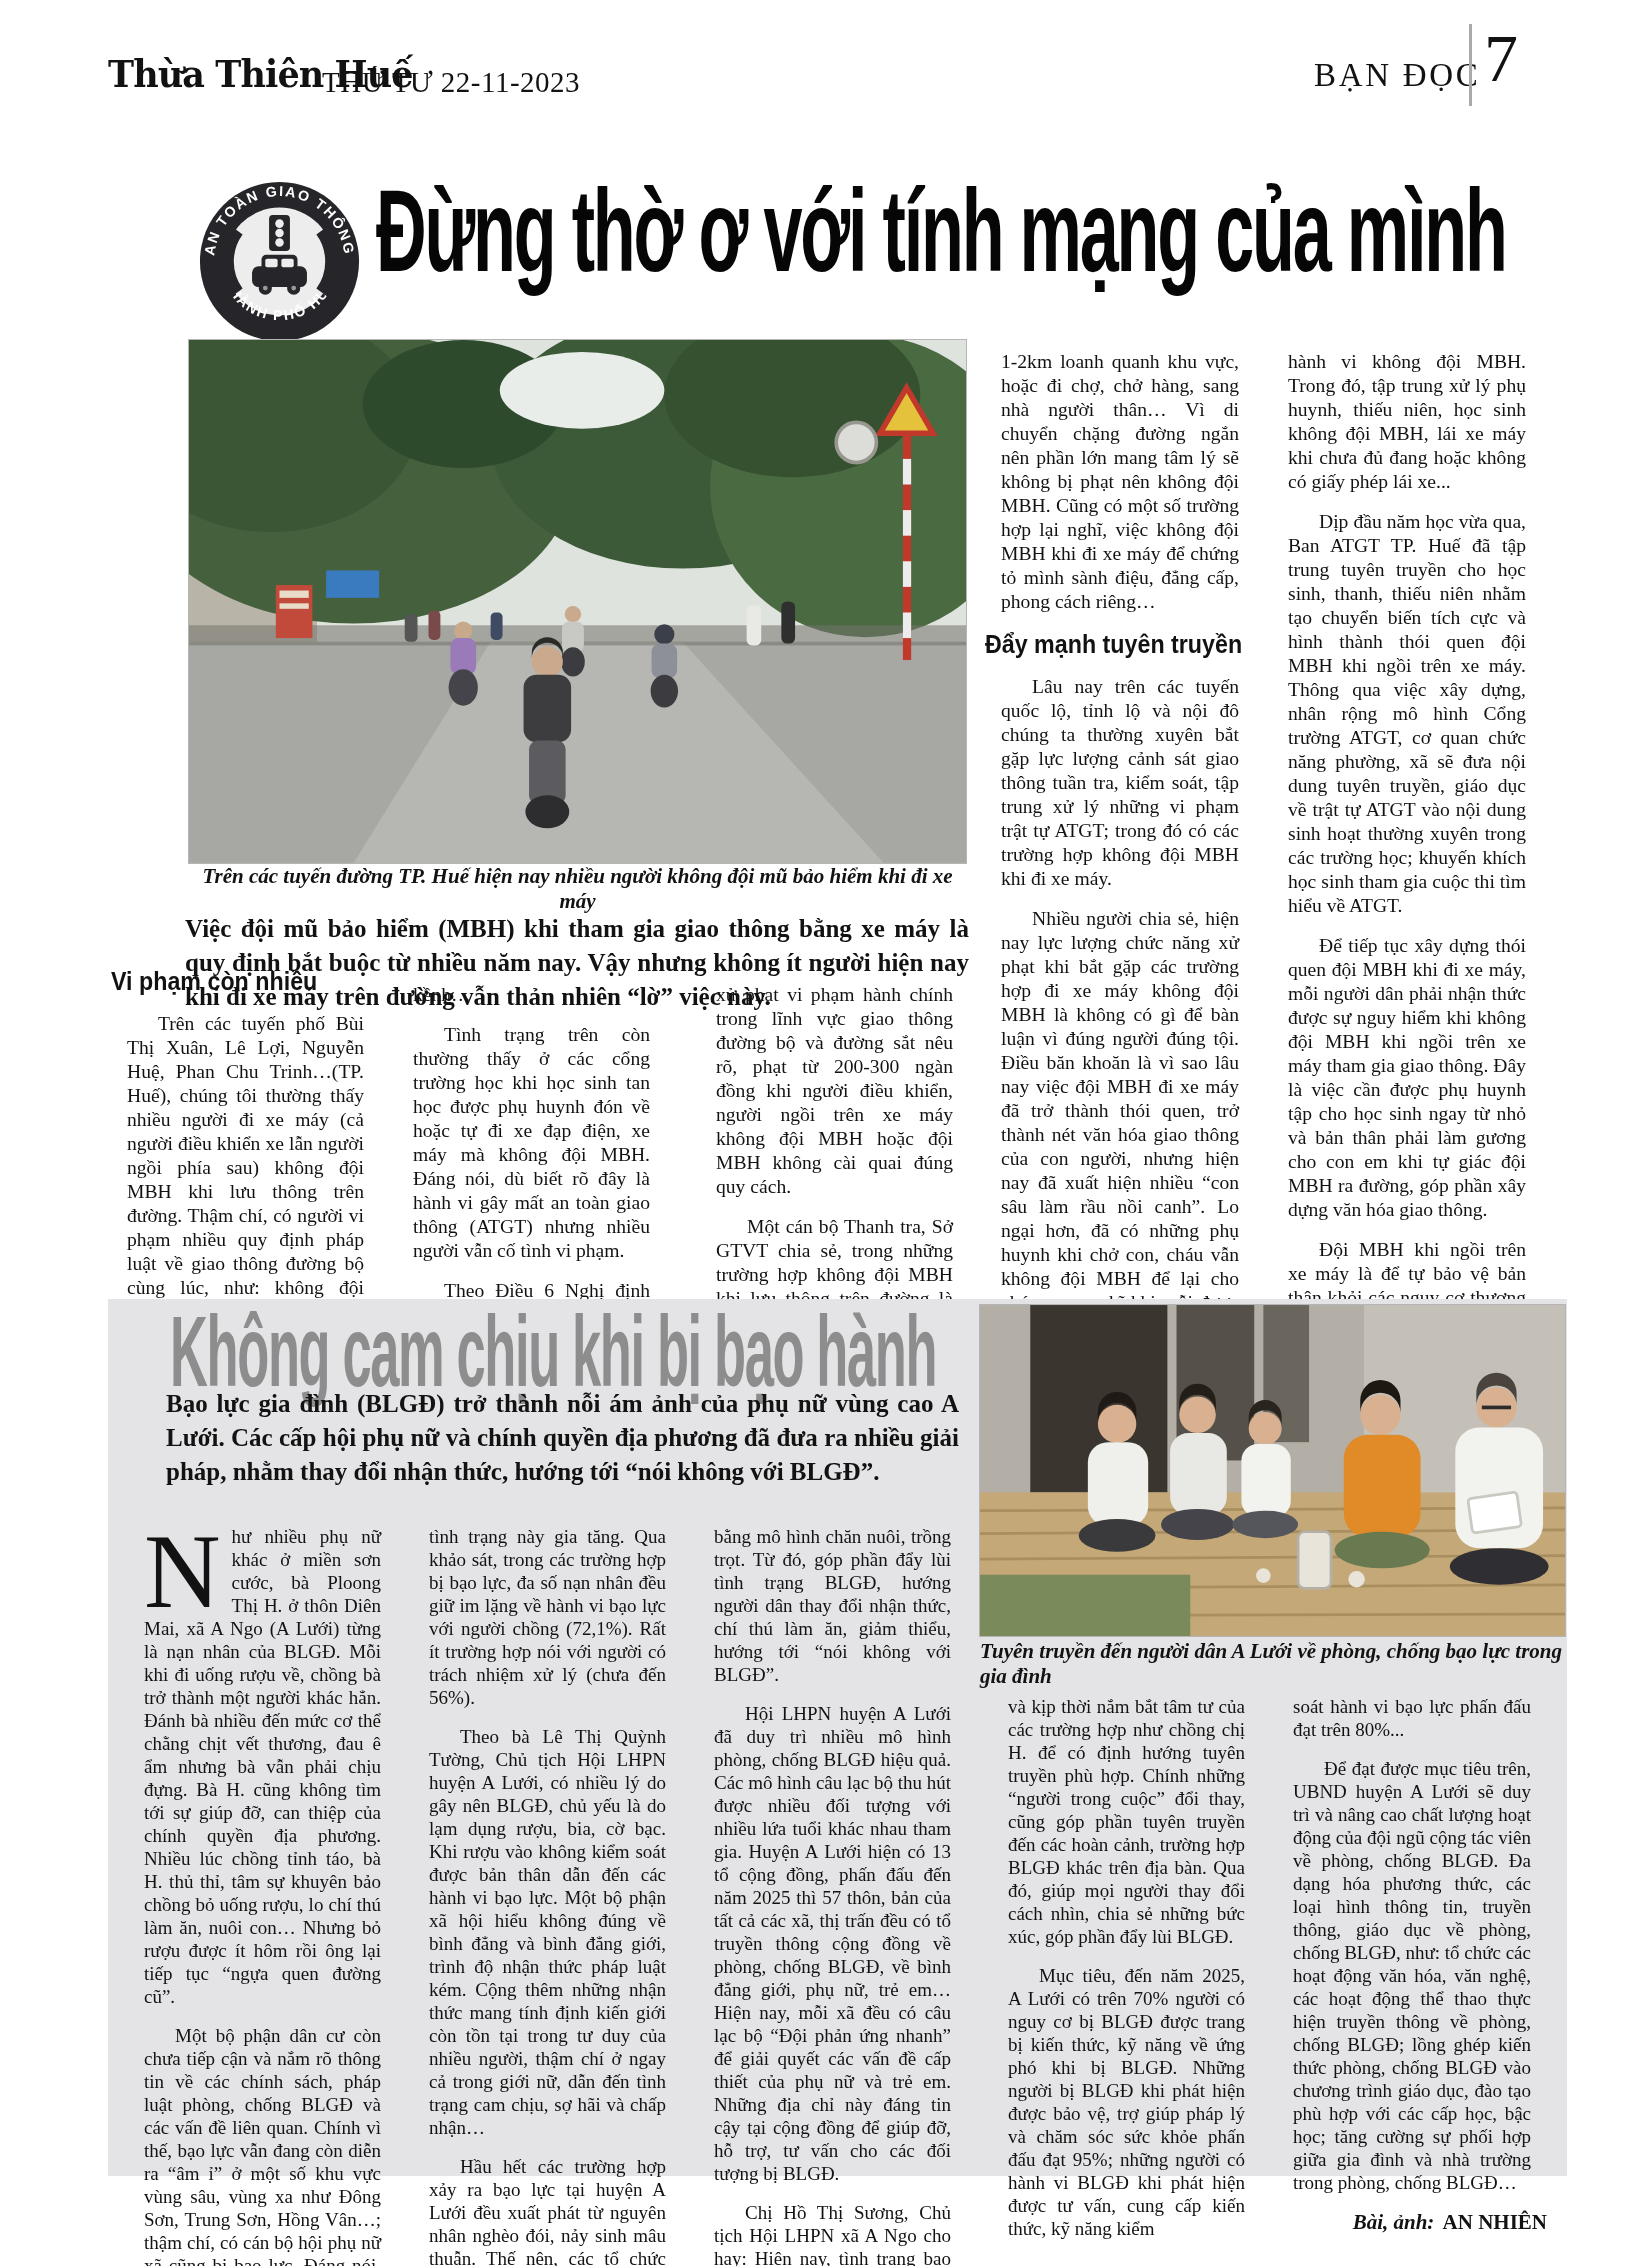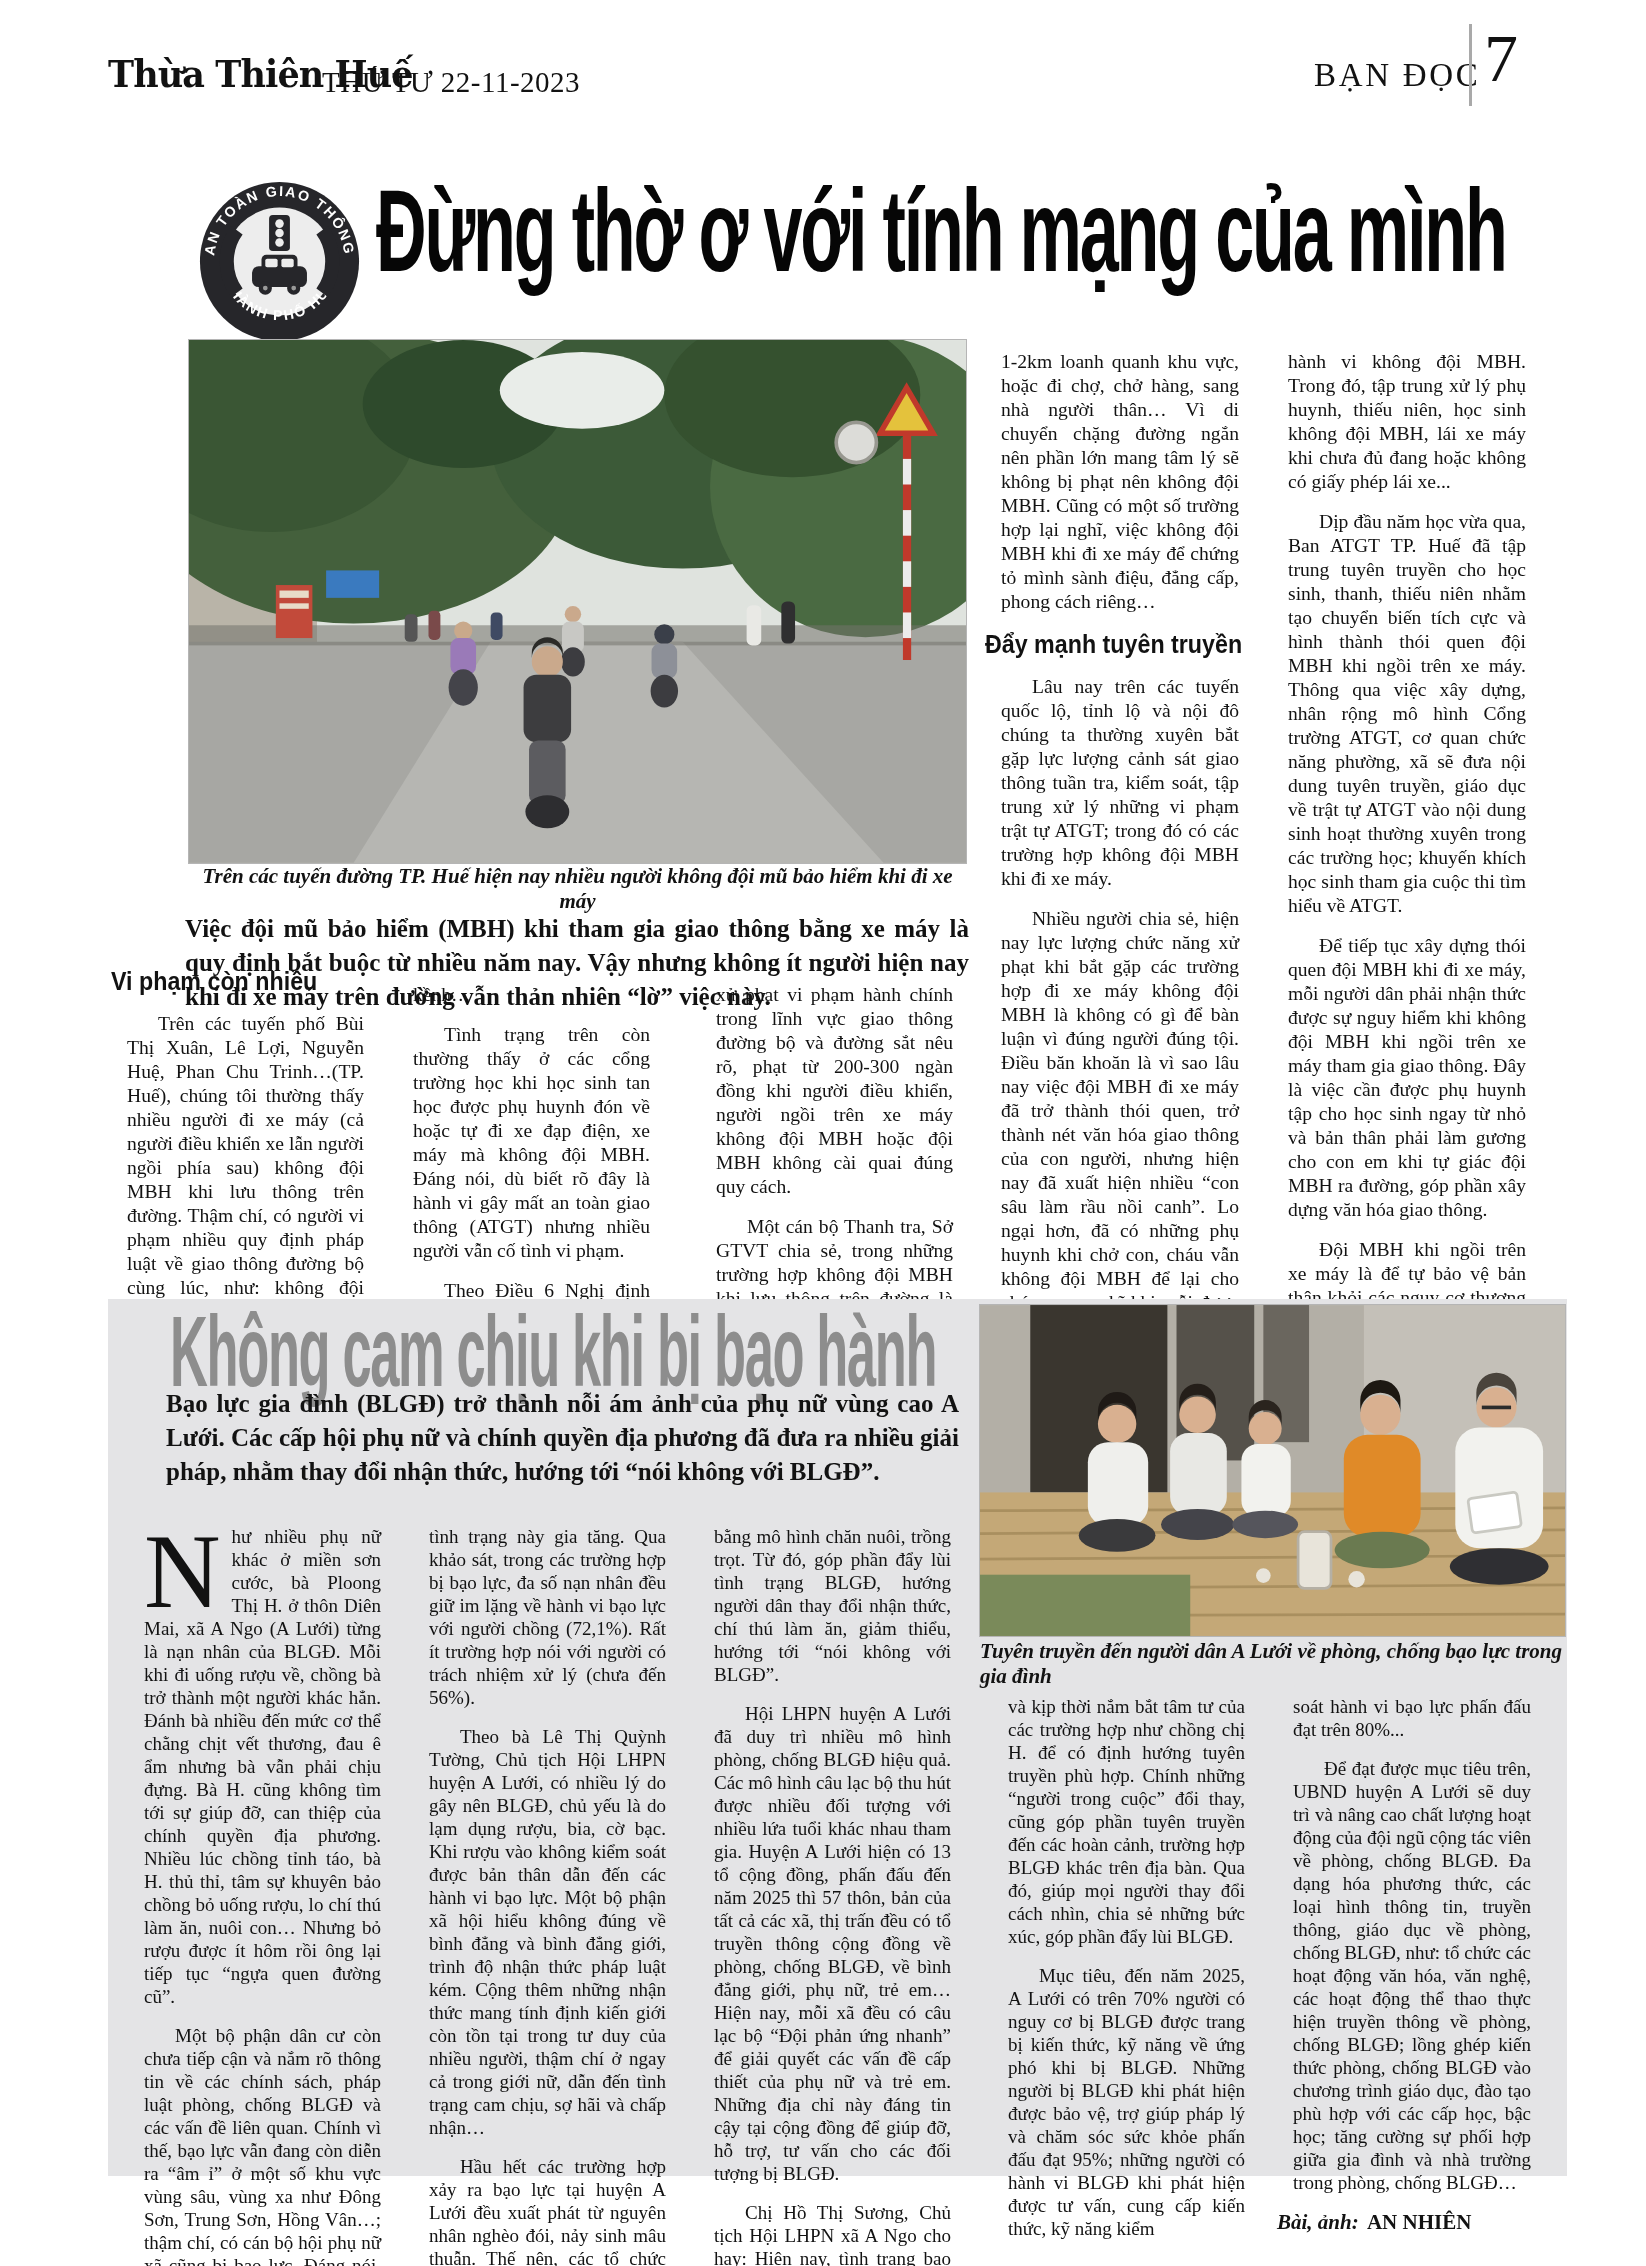--- a/index.html
+++ b/index.html
@@ -22,21 +22,21 @@
                transform:scaleX(.60);transform-origin:0 0;line-height:1.05;}
   .caption{font-weight:bold;font-style:italic;font-size:21px;text-align:center;}
   .lead{font-weight:bold;font-size:25px;line-height:34px;text-align:justify;margin:0;}
   .bodycol{}
   .bodytext{font-size:19.6px;line-height:24px;text-align:justify;margin:16px;}
   .a2 .bodytext{font-size:19px;line-height:23px;}
   .ind{text-indent:31px;}
   .sec-head{font-family:"Liberation Sans",sans-serif;font-weight:bold;font-size:25px;
             margin:1.8px 0 6.4px 0;transform:scaleX(.93);transform-origin:0 50%;white-space:nowrap;}
   .sec-head.mid{margin-top:9.1px;}
-  .byline{margin-top:11px;text-align:left;font-weight:bold;font-size:21px;}
+  .byline{margin-top:11px;text-align:right;font-weight:bold;font-size:21px;}
   .byl-label{font-style:italic;margin-right:8.2px;}
 
   
   #article2-box{background:var(--box-bg,#e4e4e6);}
   .a2-headline{font-family:"Liberation Sans",sans-serif;font-weight:bold;font-size:101px;
                letter-spacing:-2.7px;white-space:nowrap;color:var(--headline2-color,#8d8d8d);
                transform:scaleX(.52);transform-origin:0 0;line-height:1.0;}
   .dropcap{float:left;font-size:106px;line-height:80px;padding:7.3px 11px 0 0;font-family:"Liberation Serif",serif;}
   .photo-frame{outline:0.9px solid #b5b5b5;}
   svg{display:block;}

